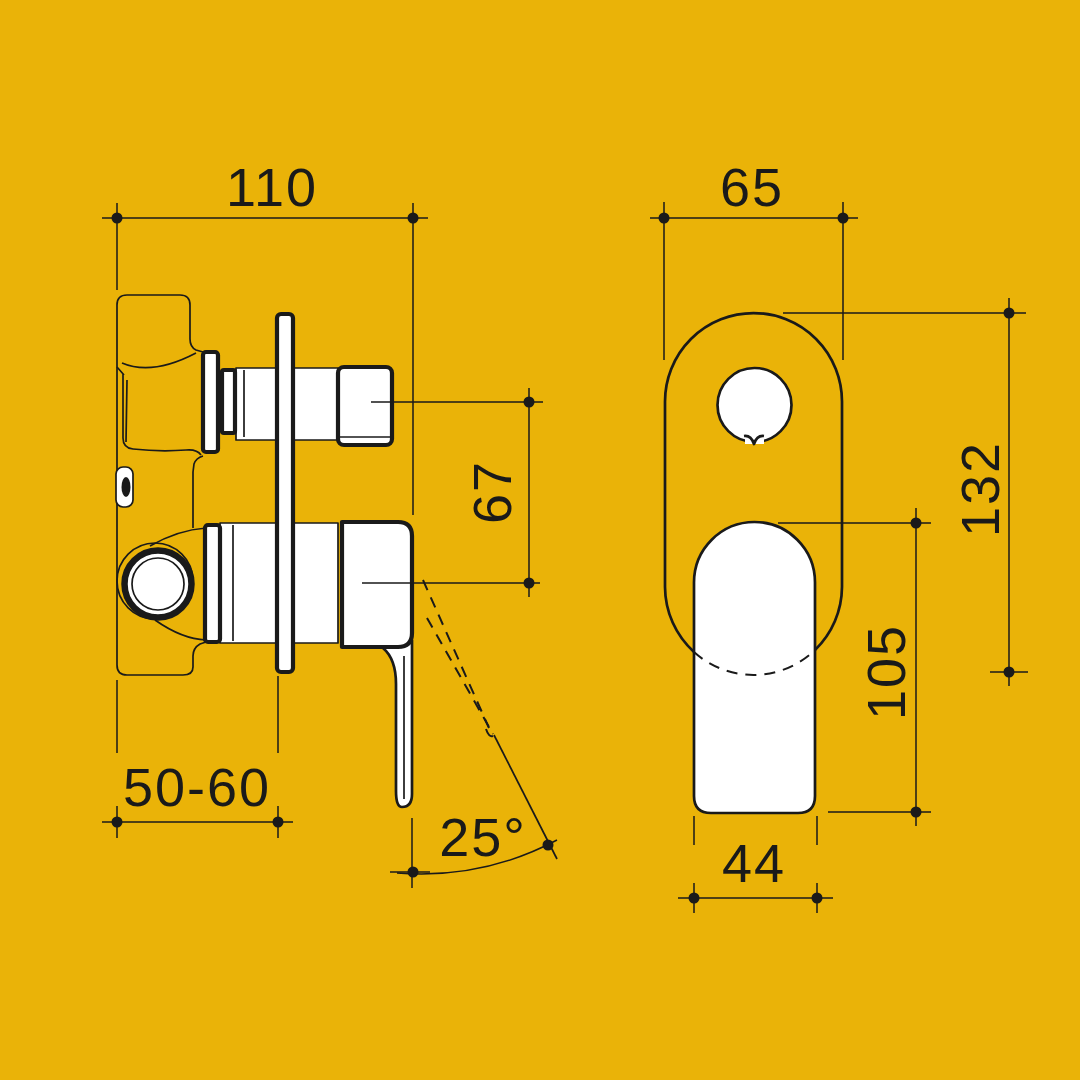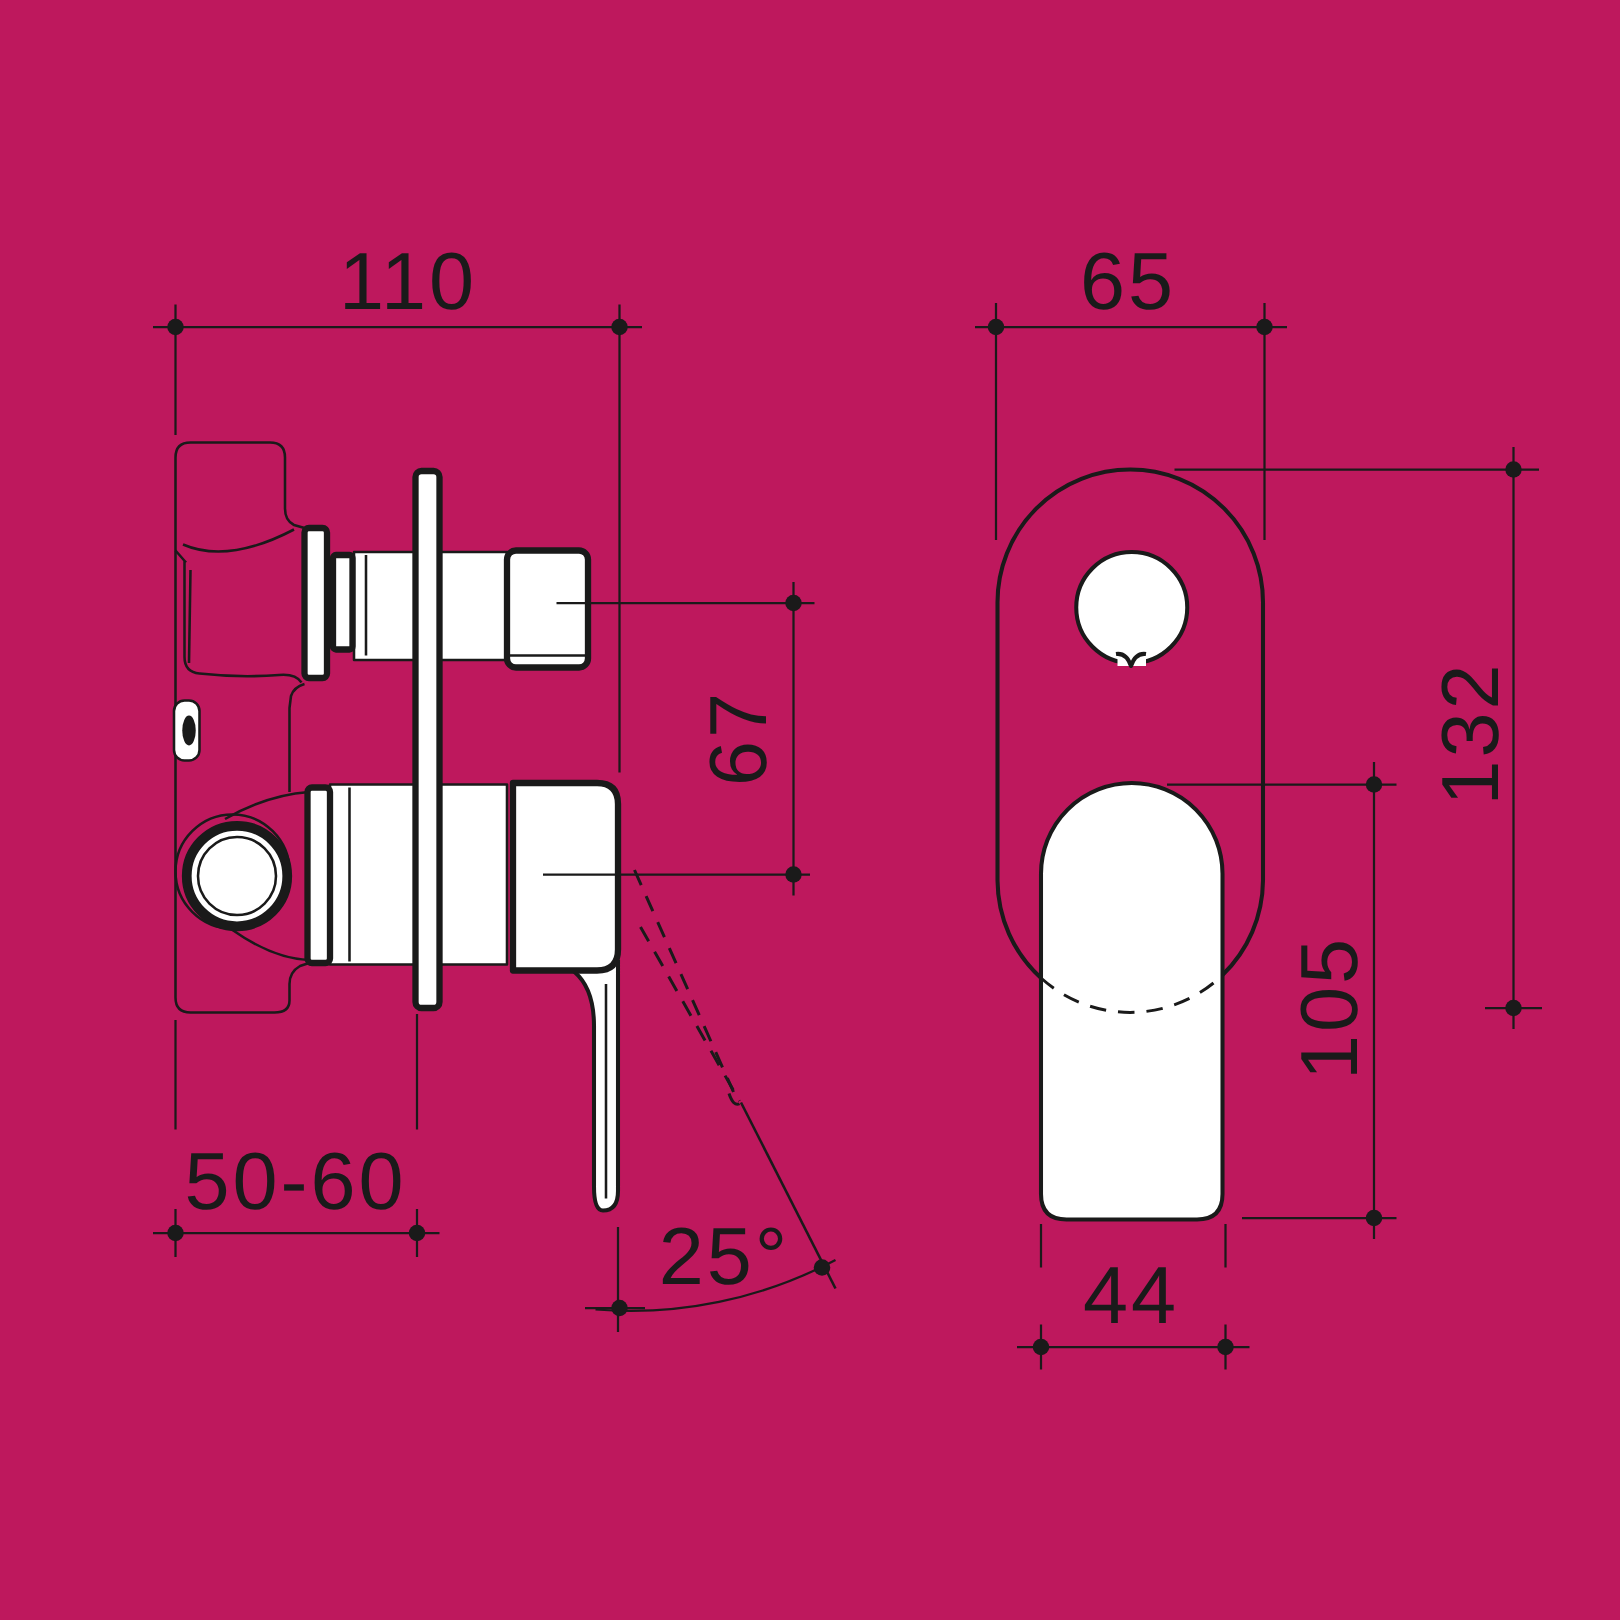--- a/index.html
+++ b/index.html
@@ -1,16 +1,16 @@
 <!DOCTYPE html>
 <html><head>
 <meta charset="utf-8">
 <style>
   html,body{margin:0;padding:0;background:#ffffff;}
-  .stage{width:1080px;height:1080px;margin:0 auto;background:#be185d;position:relative;}
+  .stage{width:1080px;height:1080px;margin:0 auto;background:#eab308;position:relative;}
   svg{display:block;}
   .ln{stroke:#1a1a1a;fill:none;stroke-linejoin:round;}
   .thin{stroke-width:1.7;}
   .med{stroke-width:2.7;}
   .bold{stroke-width:4.2;}
   .ring{stroke-width:6.5;}
   .dim{stroke-width:1.5;}
   .dash{stroke-width:2;stroke-dasharray:11 8;}
   .wf{fill:#ffffff;}
   .dot{fill:#1a1a1a;stroke:none;}

